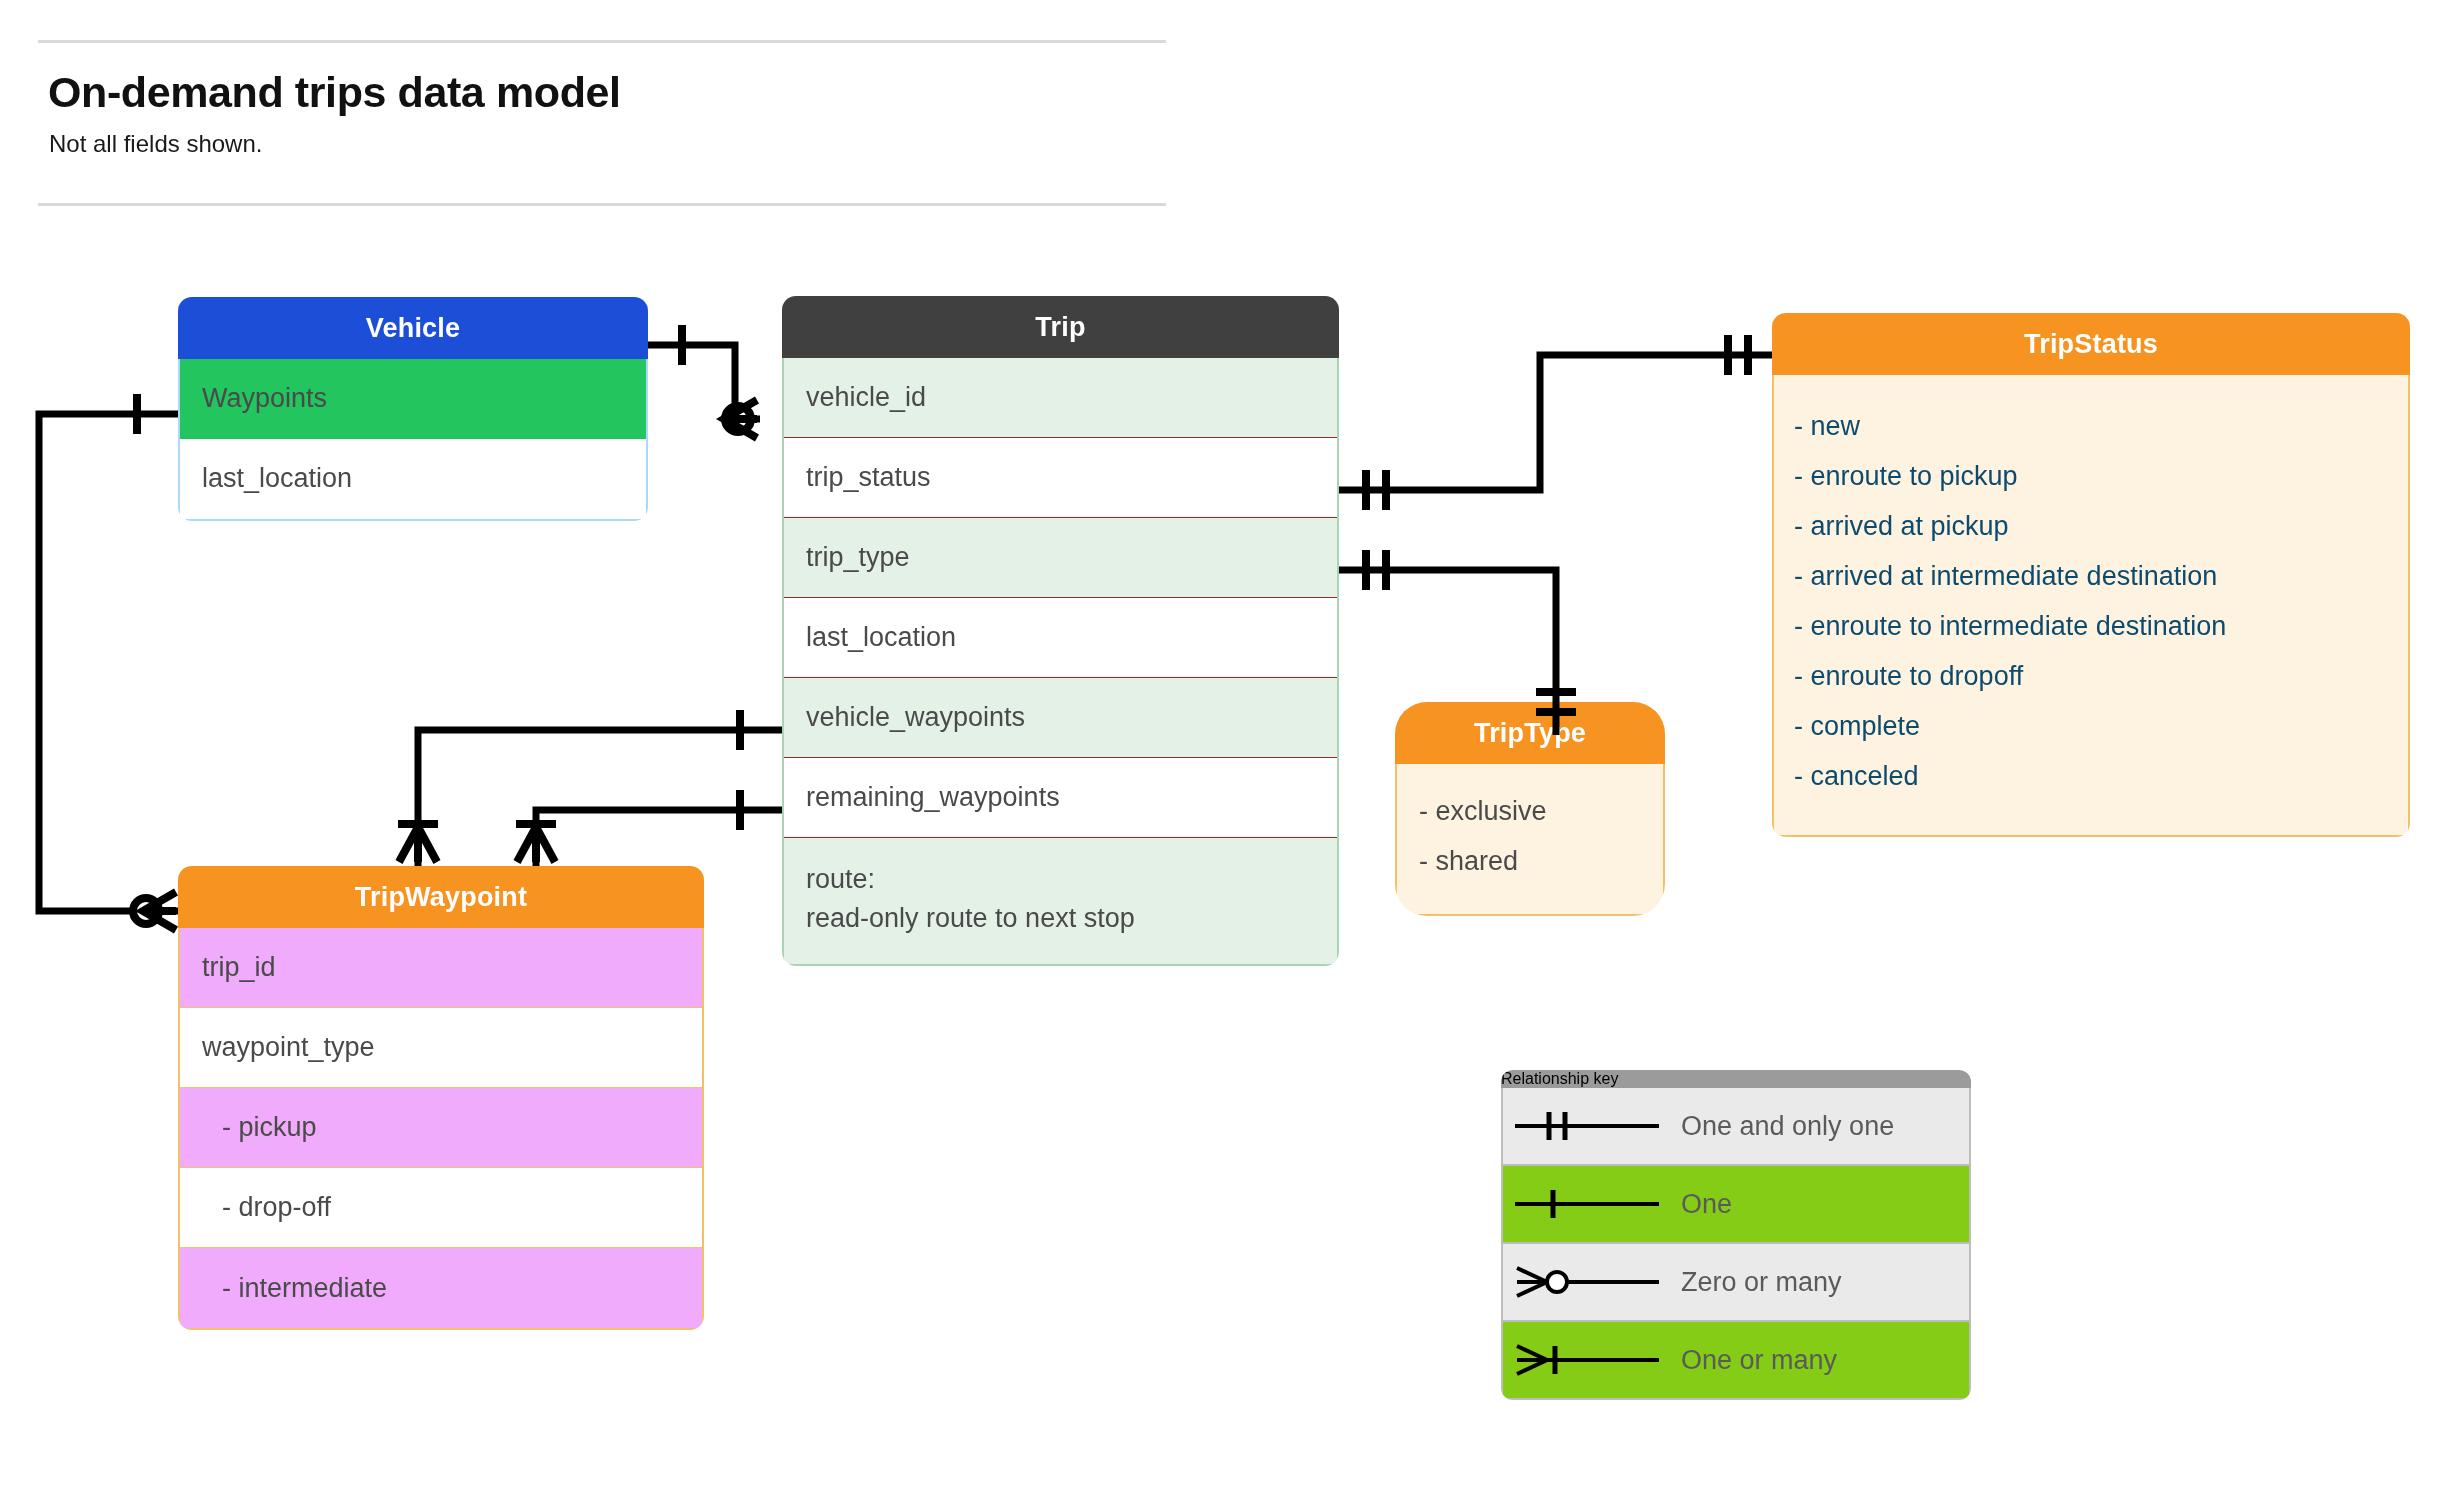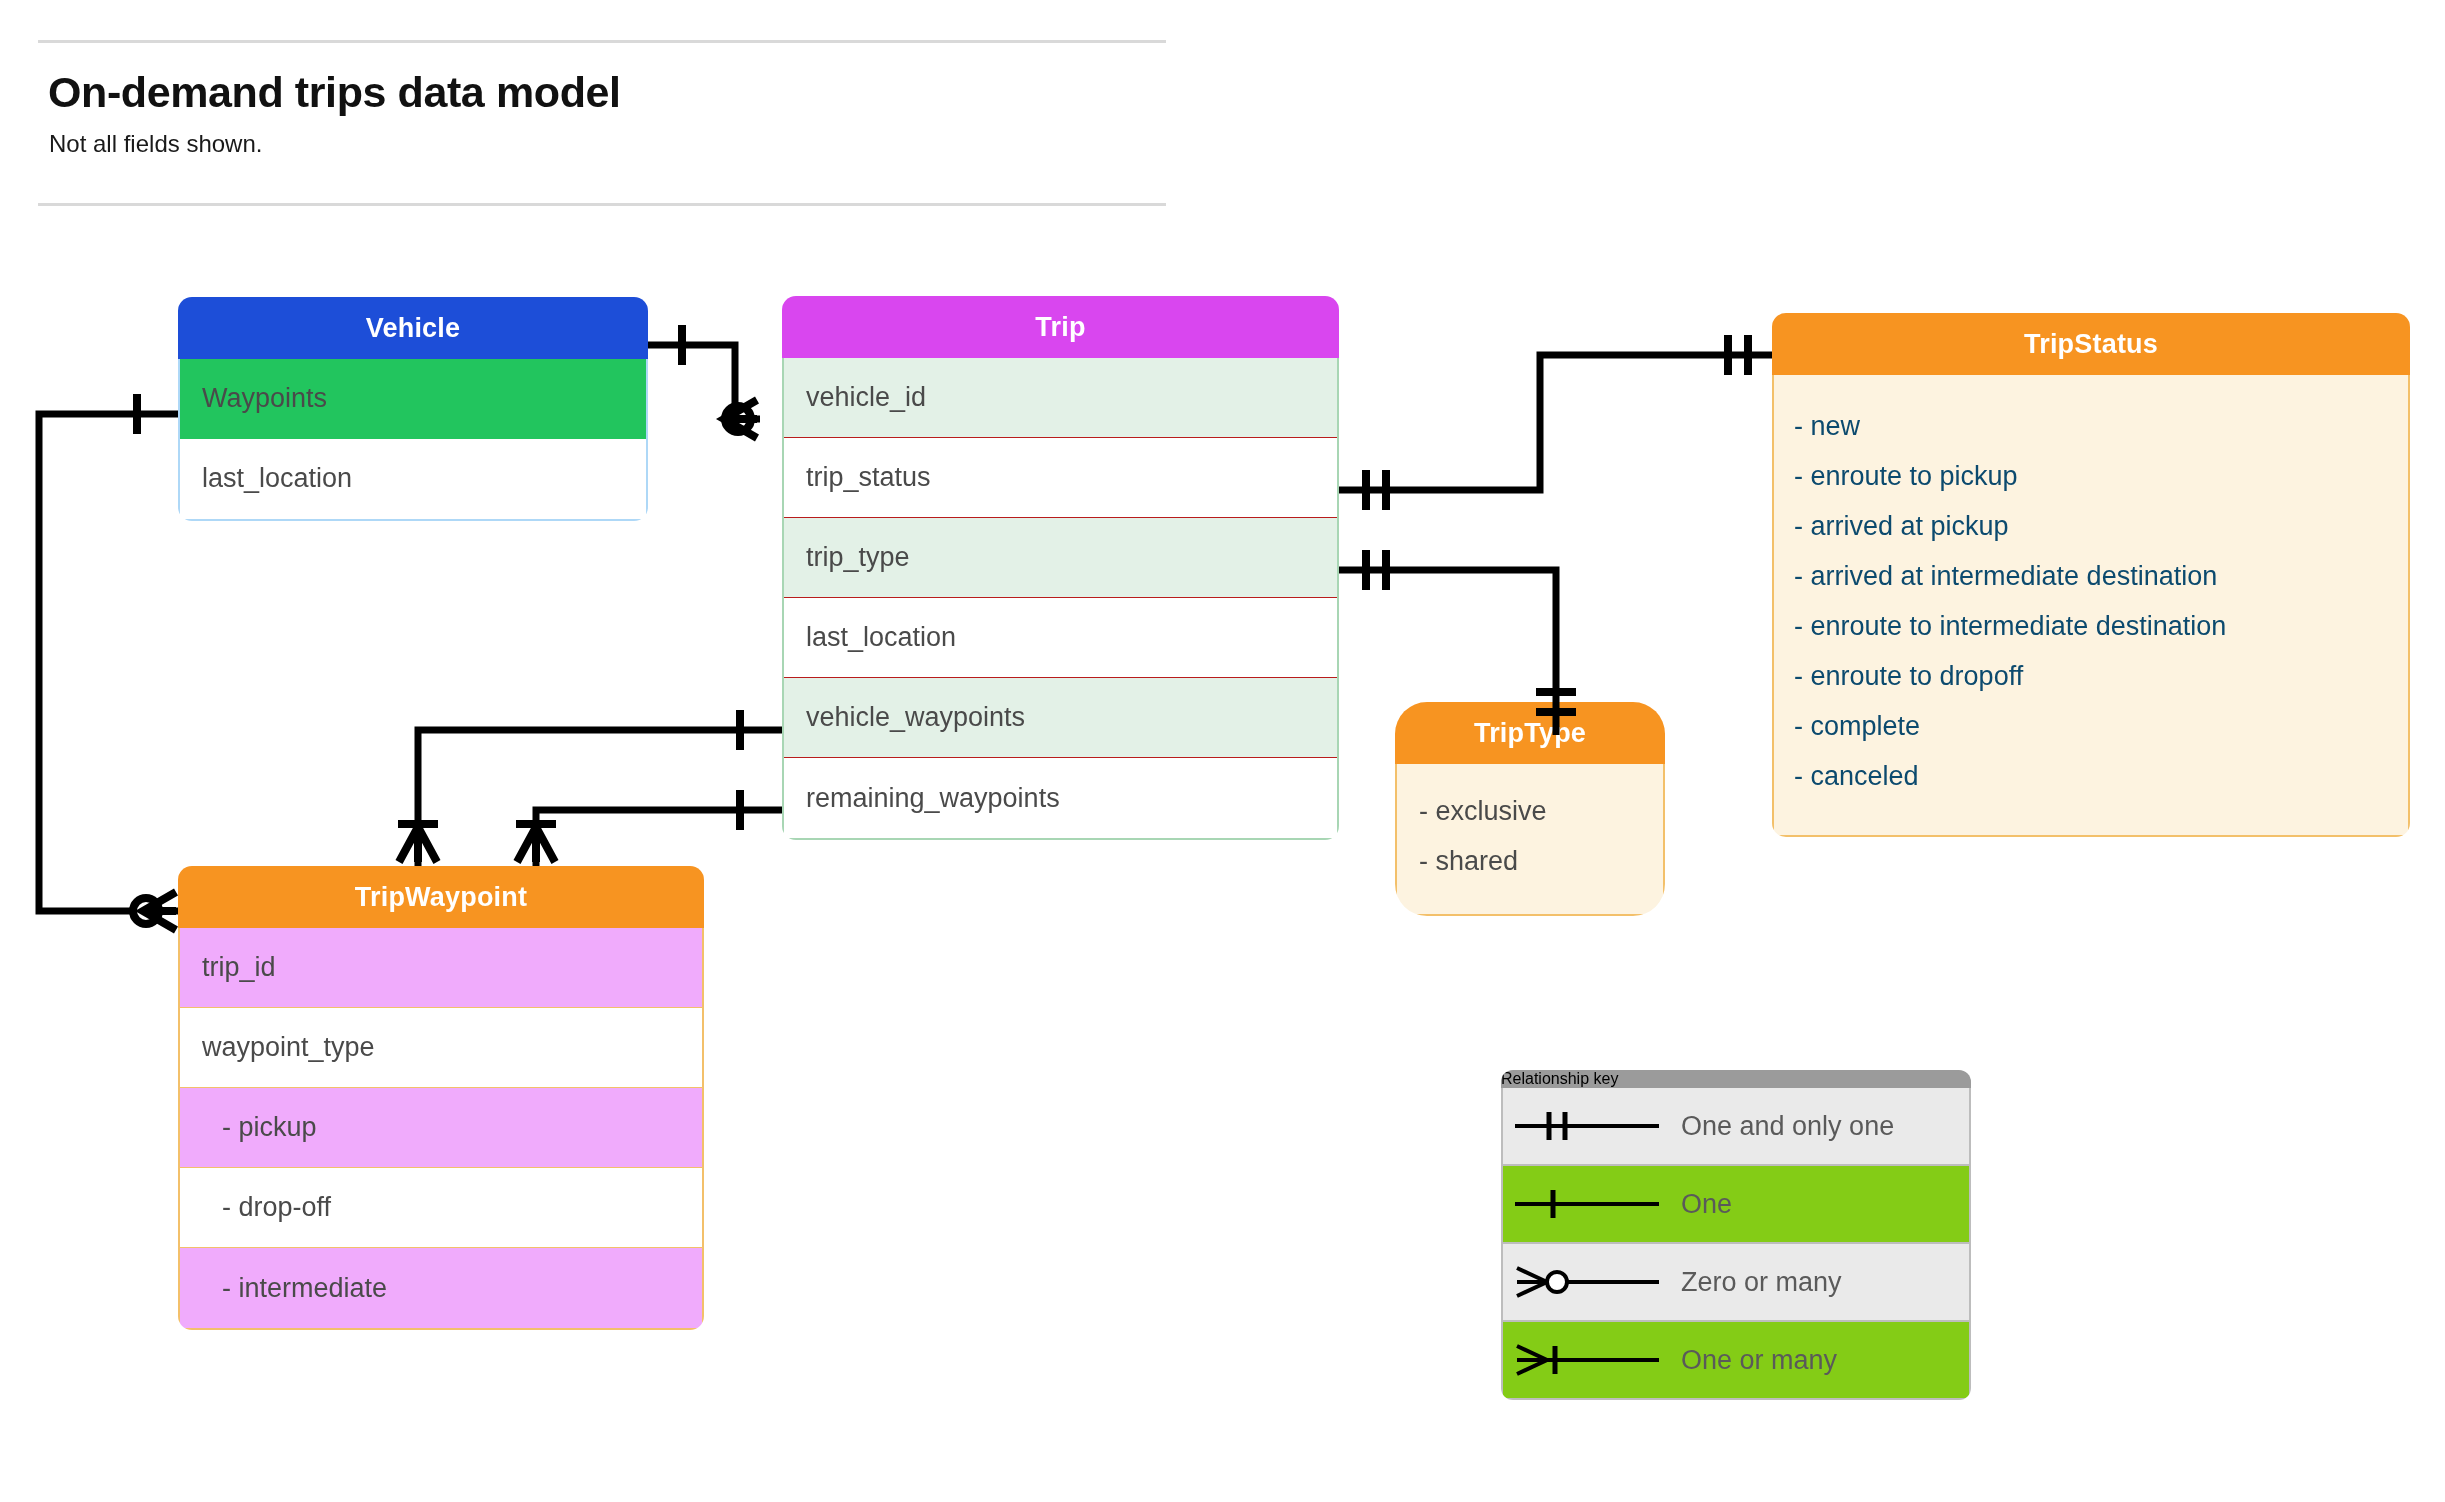--- a/index.html
+++ b/index.html
@@ -93,21 +93,21 @@
 
   
   #ent-vehicle { left: 178px; top: 297px; width: 470px; }
   #ent-vehicle .ent-head { background: #1d4ed8; }
   #ent-vehicle .ent-body { border-color: #aed8f7; background: #ffffff; }
   #ent-vehicle .row.alt { background: #22c55e; }
   #ent-vehicle .row { border-bottom: 1px solid transparent; }
 
   
   #ent-trip { left: 782px; top: 296px; width: 557px; }
-  #ent-trip .ent-head { background: #d946ef; }
+  #ent-trip .ent-head { background: #404040; }
   #ent-trip .ent-body { border-color: #a8d6b4; background: #ffffff; }
   #ent-trip .row { border-bottom: 1px solid #b91c1c; }
   #ent-trip .row:last-child { border-bottom: none; }
   #ent-trip .row.alt { background: #e3f1e7; }
 
   
   #ent-tripstatus { left: 1772px; top: 313px; width: 638px; }
   #ent-tripstatus .ent-head { background: #f79421; }
   #ent-tripstatus .ent-body {
     border-color: #f3c06a; background: #fdf3e0;
@@ -202,20 +202,24 @@
 
   <div class="entity" id="ent-trip">
     <div class="ent-head">Trip</div>
     <div class="ent-body">
       <div class="row alt">vehicle_id</div>
       <div class="row">trip_status</div>
       <div class="row alt">trip_type</div>
       <div class="row">last_location</div>
       <div class="row alt">vehicle_waypoints</div>
       <div class="row">remaining_waypoints</div>
+      <div class="row alt tall">
+        <div>route:</div>
+        <div>read-only route to next stop</div>
+      </div>
     </div>
   </div>
 
   <div class="entity" id="ent-tripstatus">
     <div class="ent-head">TripStatus</div>
     <div class="ent-body">
       <div class="litem">- new</div>
       <div class="litem">- enroute to pickup</div>
       <div class="litem">- arrived at pickup</div>
       <div class="litem">- arrived at intermediate destination</div>

